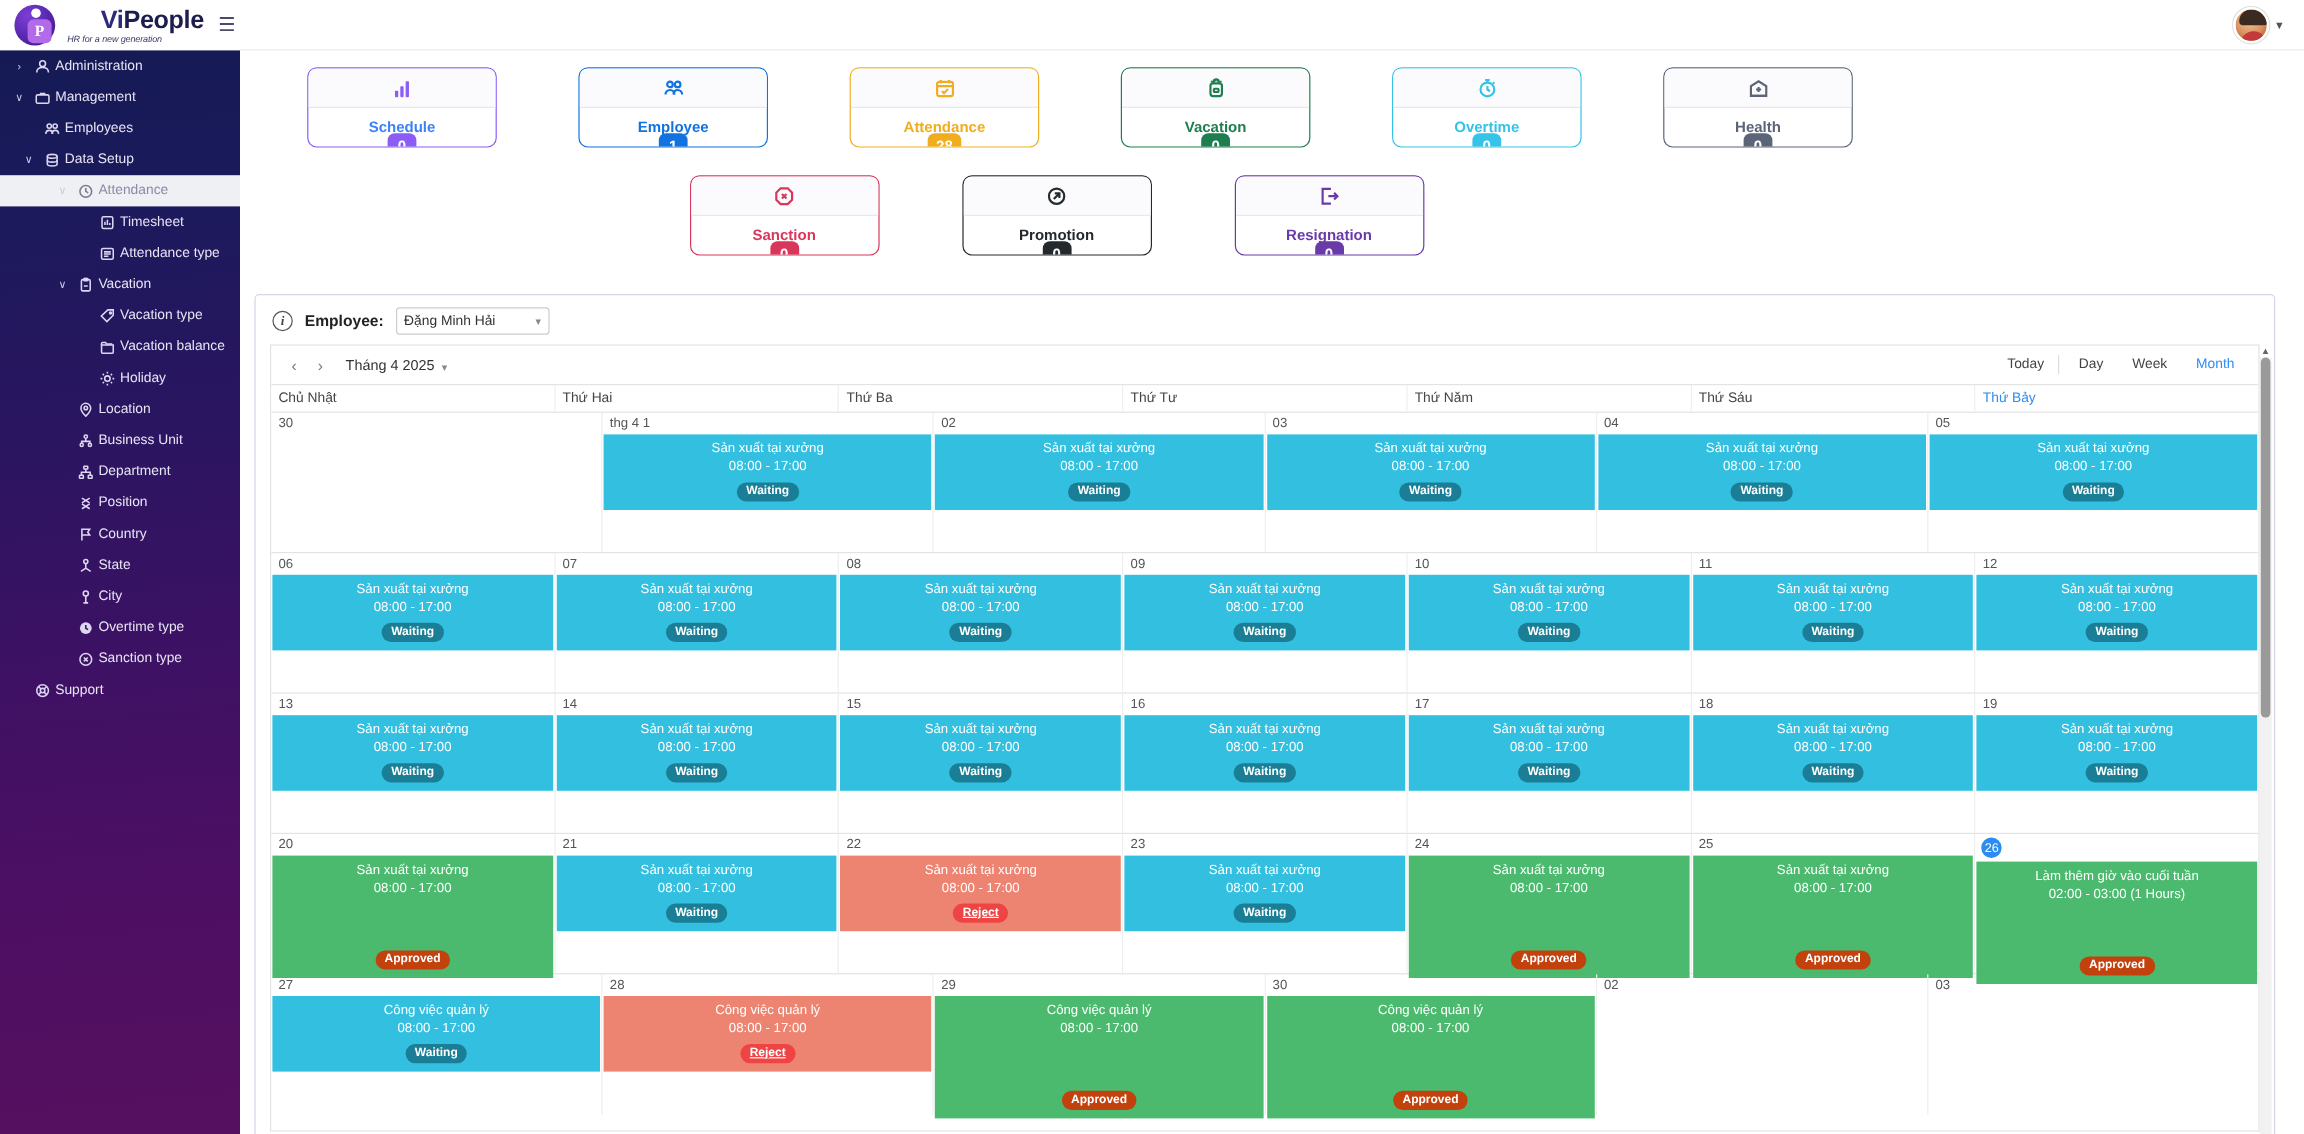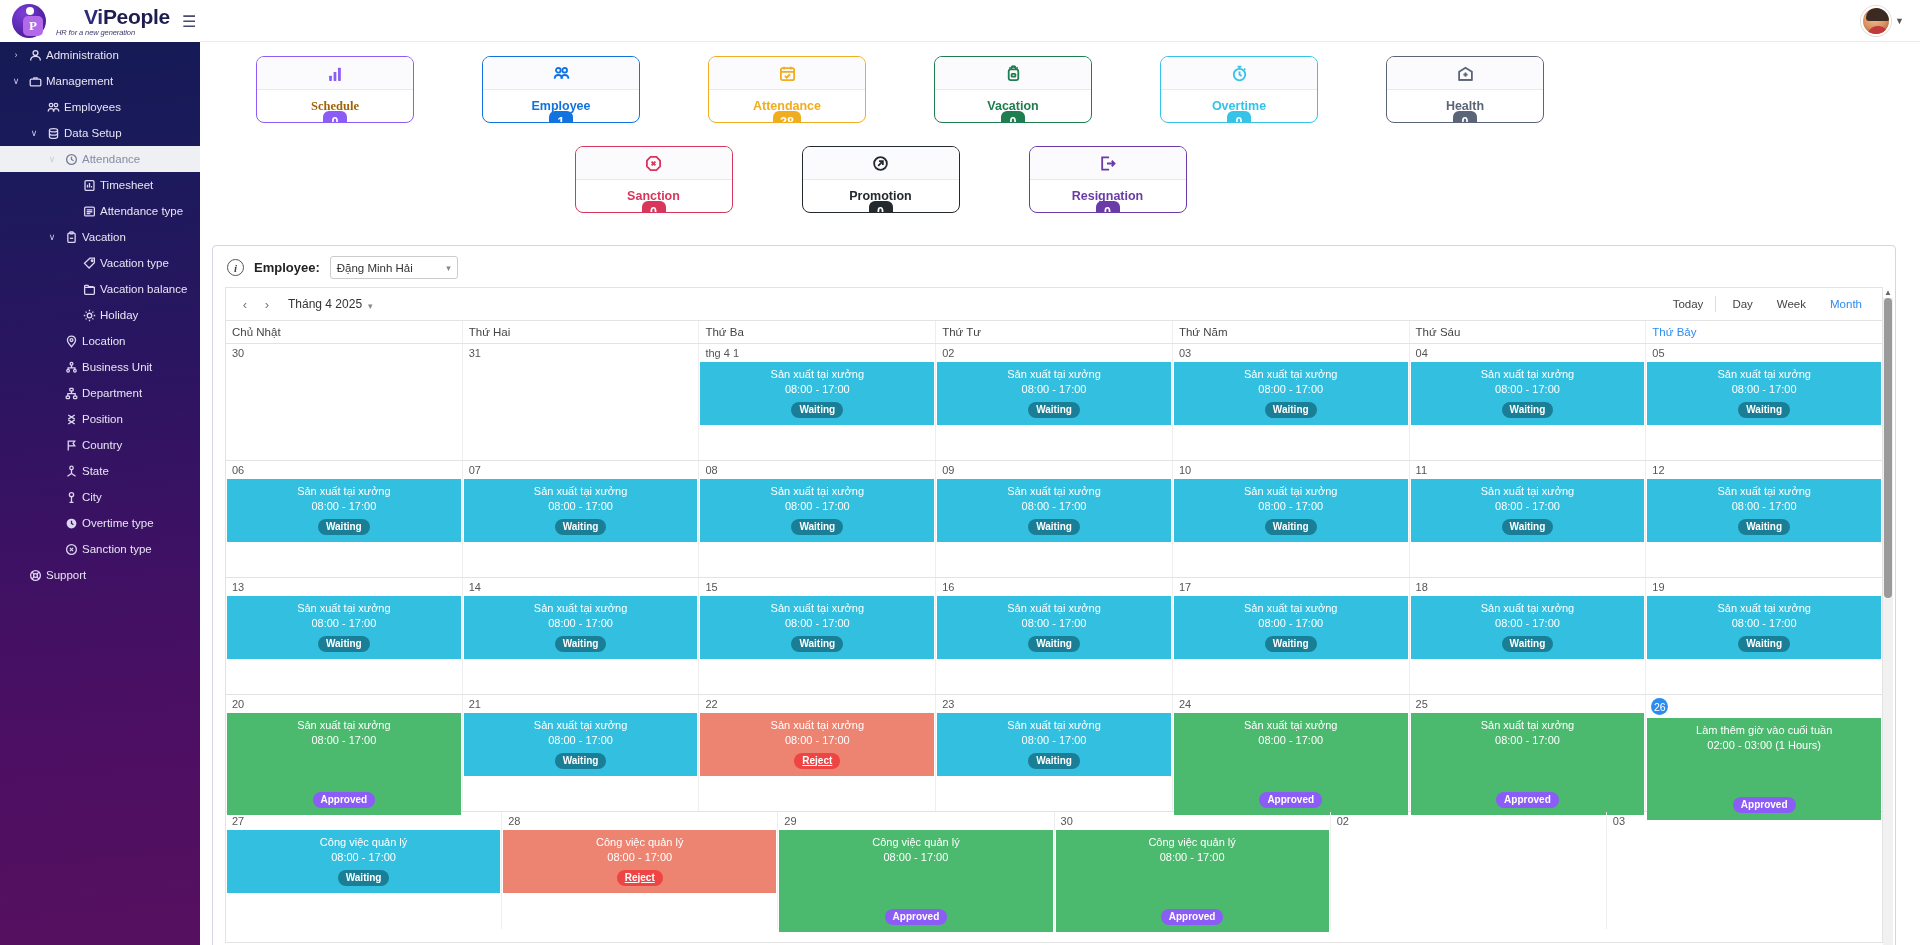--- a/index.html
+++ b/index.html
@@ -47,21 +47,21 @@
   }
   .nav-item.active { background:#eef0f4; color:#2f2f4f; }
   .nav-item.active .nav-icon svg { stroke:#7a7a95; }
   .nav-item.active .nav-label { color:#8a8aa5; }
   .nav-caret { width:16px; flex:0 0 16px; display:flex; align-items:center; justify-content:center;
      font-size:9px; color:#cfc8e8; }
   .nav-icon { width: 22px; flex:0 0 22px; display:flex; align-items:center; justify-content:center; }
   .nav-icon svg { width: 13px; height:13px; stroke:#ddd6f0; fill:none; stroke-width:1.6; }
   .nav-label { white-space:nowrap; }
   .lvl1 { padding-left: 8px; }
-  .lvl2 { padding-left: 26px; }
+  .lvl2 { padding-left: 16px; }
   .lvl3 { padding-left: 44px; }
   .lvl4 { padding-left: 62px; }
 
   
   .main { flex:1; height:945px; background:#fff; display:flex; flex-direction:column; position:relative; }
   .topbar {
     height: 42px; background:#fff; border-bottom:1px solid #e9ecef; display:flex; align-items:center;
     justify-content:flex-end; padding-right: 16px; gap:4px; flex:0 0 42px;
   }
   .avatar {
@@ -154,21 +154,21 @@
     font-size: 11px; line-height: 1.25; cursor:pointer;
   }
   .event .ev-time { font-size: 11px; margin-top: 1px; }
   .ev-status {
     display:inline-block; margin-top: 5px; padding: 2px 8px; border-radius: 9px;
     font-size: 10px; font-weight:700;
   }
   .ev-blue { background:#33c0e0; }
   .ev-blue .ev-status { background:#1a7f96; color:#fff; }
   .ev-green { background:#4cba6e; }
-  .ev-green .ev-status { background:#8b5cf6; color:#fff;margin-top:44px; }
+  .ev-green .ev-status { background:#c2410c; color:#fff;margin-top:44px; }
   .ev-red { background:#ed8472; }
   .ev-red .ev-status { background:#ef4444; color:#fff;text-decoration:underline; }
 
   .scrollbar {
     position:absolute; right: 2px; top: 52px; width: 10px; height: 648px;
     background:#f1f1f1;
   }
   .scrollbar .thumb { position:absolute; top: 0; left:1px; width: 8px; height: 300px; background:#9a9a9a; border-radius:4px; }
   .scrollbar .sb-arrow{position:absolute;left:0;width:10px;height:12px;color:#666;font-size:8px;display:flex;align-items:center;justify-content:center;}
   .scrollbar .sb-up{top:-12px;}
@@ -427,21 +427,21 @@
         <div class="card-row row1" id="card-row-1">
             <div class="card-slot">
               <div class="stat-card" style="border: 1px solid rgb(139, 92, 246);">
                 <div class="card-ico">
                   <svg viewBox="0 0 16 16" class="" style="stroke: rgb(139, 92, 246); color: rgb(139, 92, 246);">
                     <rect x="2" y="10" width="2.6" height="5" rx="0.6" fill="currentColor" stroke="none"></rect>
                     <rect x="6.2" y="6.5" width="2.6" height="8.5" rx="0.6" fill="currentColor" stroke="none"></rect>
                     <rect x="10.4" y="2.5" width="2.6" height="12.5" rx="0.6" fill="currentColor" stroke="none"></rect>
                   </svg>
                 </div>
-                <div class="card-label" style="color: #a16207; font-family: Liberation Serif, serif;">Schedule</div>
+                <div class="card-label" style="color: #3b82f6;">Schedule</div>
                 <div class="card-badge" style="background: rgb(139, 92, 246);">0</div>
               </div>
             </div>
             <div class="card-slot">
               <div class="stat-card" style="border: 1px solid rgb(18, 115, 224);">
                 <div class="card-ico">
                   <svg viewBox="0 0 16 16" class="" style="stroke: rgb(18, 115, 224); color: rgb(18, 115, 224);">
                     <circle cx="5" cy="5" r="2.2"></circle>
                     <circle cx="11" cy="5" r="2.2"></circle>
                     <path d="M1.5 13c0-2.3 1.6-3.6 3.5-3.6S8.5 10.7 8.5 13"></path>
@@ -579,23 +579,20 @@
                 <div class="cal-head-cell">Thứ Năm</div>
                 <div class="cal-head-cell">Thứ Sáu</div>
                 <div class="cal-head-cell sat">Thứ Bảy</div>
               </div>
             <div id="cal-body">
                 <div class="cal-week">
                   <div class="cal-cell">
                     <span class="daynum">30</span>
                   </div>
                   <div class="cal-cell">
-                    <span class="daynum">31</span>
-                  </div>
-                  <div class="cal-cell">
                     <span class="daynum">thg 4 1</span>
                     <div class="event ev-blue">
                       <div>Sản xuất tại xưởng</div>
                       <div class="ev-time">08:00 - 17:00</div>
                       <div><span class="ev-status">Waiting</span></div>
                     </div>
                   </div>
                   <div class="cal-cell">
                     <span class="daynum">02</span>
                     <div class="event ev-blue">

